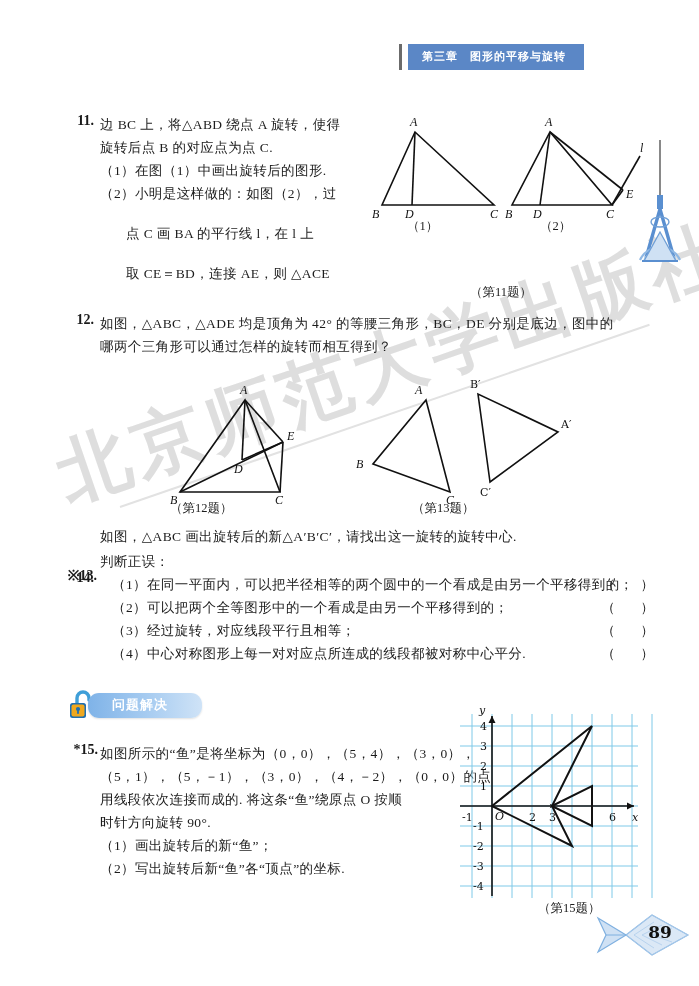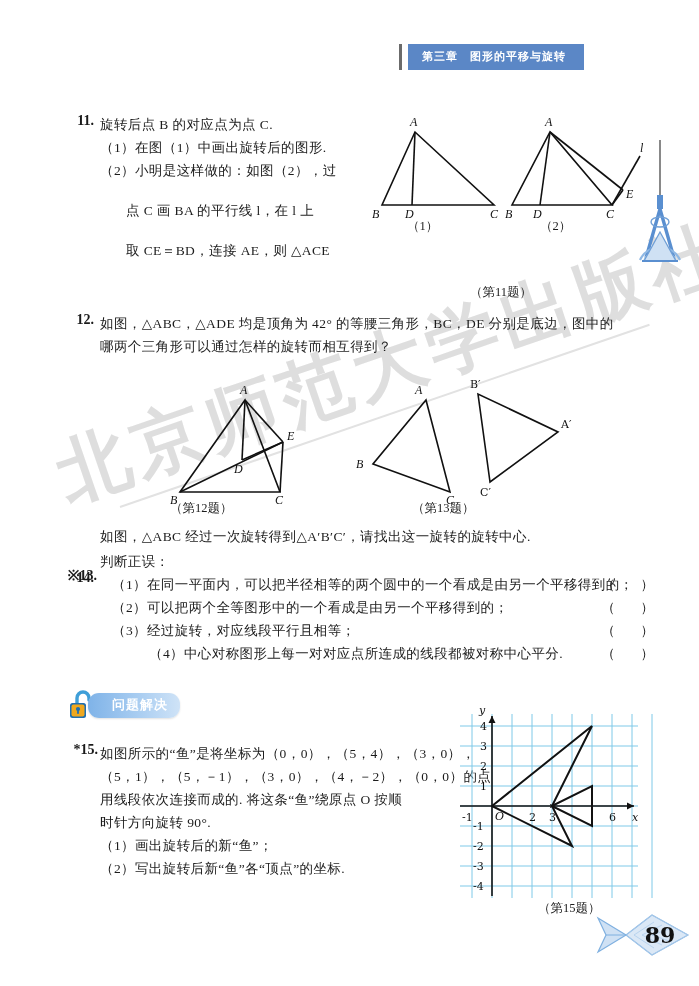--- a/index.html
+++ b/index.html
@@ -126,21 +126,21 @@
     left: 66px;
     top: 688px;
     display: flex;
     align-items: center;
     z-index: 3;
   }
   .ps-pill {
     margin-left: -12px;
     background: linear-gradient(90deg, #7fb3e8 0%, #a9cdf1 55%, #cfe3f7 100%);
     border-radius: 11px;
-    padding: 3px 12px 4px 24px;
+    padding: 3px 34px 4px 24px;
     color: #ffffff;
     font-family: "DejaVu Sans", sans-serif;
     font-size: 13px;
     font-weight: bold;
     letter-spacing: 1px;
     box-shadow: 0 1px 2px rgba(0,0,0,.12);
   }
 
   
   .pagenum-wrap {
@@ -151,21 +151,21 @@
     height: 54px;
     z-index: 3;
   }
   .pagenum {
     position: absolute;
     left: 44px;
     top: 14px;
     width: 40px;
     text-align: center;
     font-family: "DejaVu Serif", serif;
-    font-size: 22px;
+    font-size: 17px;
     font-weight: bold;
     color: #111;
   }
 
   
   .ornament {
     position: absolute;
     left: 638px;
     top: 140px;
     z-index: 3;
@@ -222,20 +222,21 @@
     <path d="M22 92 L6 121 L38 121 Z" fill="#cfe1f4" stroke="#6f9fd6" stroke-width="1.3"></path>
     <ellipse cx="22" cy="82" rx="9" ry="5" fill="none" stroke="#6f9fd6" stroke-width="1.4"></ellipse>
     <line x1="4" y1="121" x2="40" y2="121" stroke="#5a8fd0" stroke-width="2"></line>
   </svg>
 </div>
 
 <div class="content">
 
   <div class="num" style="left:68px; top:113px; width:26px;">11.</div>
   <div class="prob" style="left:100px; top:113px; width:270px;">
+    <div class="line body-txt">边 BC 上，将△ABD 绕点 A 旋转，使得</div>
     <div class="line body-txt">旋转后点 B 的对应点为点 C.</div>
     <div class="line body-txt">（1）在图（1）中画出旋转后的图形.</div>
     <div class="line body-txt">（2）小明是这样做的：如图（2），过</div>
     <div class="line body-txt indent2">点 C 画 BA 的平行线 l，在 l 上</div>
     <div class="line body-txt indent2">取 CE＝BD，连接 AE，则 △ACE</div>
   </div>
 
   <div class="fig" style="left:372px; top:110px;">
     <svg width="140" height="110" viewBox="0 0 140 110">
       <path class="stroke" d="M10 95 L122 95 L43 22 Z"></path>
@@ -300,42 +301,42 @@
       <text class="lbl-up" x="231" y="56">A′</text>
       <text class="lbl-up" x="150" y="124">C′</text>
     </svg>
   </div>
   <div class="caption" style="left:412px; top:500px;">（第13题）</div>
 
   <div class="num mark" style="left:55px; top:525px; width:42px;margin-top:40px;">
     <span>※</span><span>13.</span>
   </div>
   <div class="prob" style="left:100px; top:525px; width:560px;">
-    <div class="line body-txt">如图，△ABC 经过一次旋转得到△A′B′C′，请找出这一旋转的旋转中心.</div>
+    <div class="line body-txt">如图，△ABC 画出旋转后的新△A′B′C′，请找出这一旋转的旋转中心.</div>
   </div>
 
   <div class="num" style="left:68px; top:550px; width:26px;margin-top:20px;">14.</div>
   <div class="prob" style="left:100px; top:550px; width:560px;">
     <div class="line body-txt">判断正误：</div>
   </div>
 
   <div class="prob" style="left:112px; top:573px; width:548px;">
     <div class="tf-row" style="position:relative;">
       <span class="tf-text body-txt">（1）在同一平面内，可以把半径相等的两个圆中的一个看成是由另一个平移得到的；</span>
       <span class="tf-paren">（　）</span>
     </div>
     <div class="tf-row" style="position:relative;">
       <span class="tf-text body-txt">（2）可以把两个全等图形中的一个看成是由另一个平移得到的；</span>
       <span class="tf-paren">（　）</span>
     </div>
     <div class="tf-row" style="position:relative;">
       <span class="tf-text body-txt">（3）经过旋转，对应线段平行且相等；</span>
       <span class="tf-paren">（　）</span>
     </div>
-    <div class="tf-row" style="position:relative;margin-left:37px;">
+    <div class="tf-row" style="position:relative;">
       <span class="tf-text body-txt">（4）中心对称图形上每一对对应点所连成的线段都被对称中心平分.</span>
       <span class="tf-paren">（　）</span>
     </div>
   </div>
 
   <div class="ps-badge">
     <span>
       <svg width="34" height="34" viewBox="0 0 34 34">
         <path d="M11 16 L11 10 A6 6 0 0 1 23 10 L23 12" stroke="#3f9fd8" stroke-width="3.4" fill="none" stroke-linecap="round"></path>
         <rect x="4" y="15" width="16" height="15" rx="2.5" fill="#1f6fb0"></rect>

